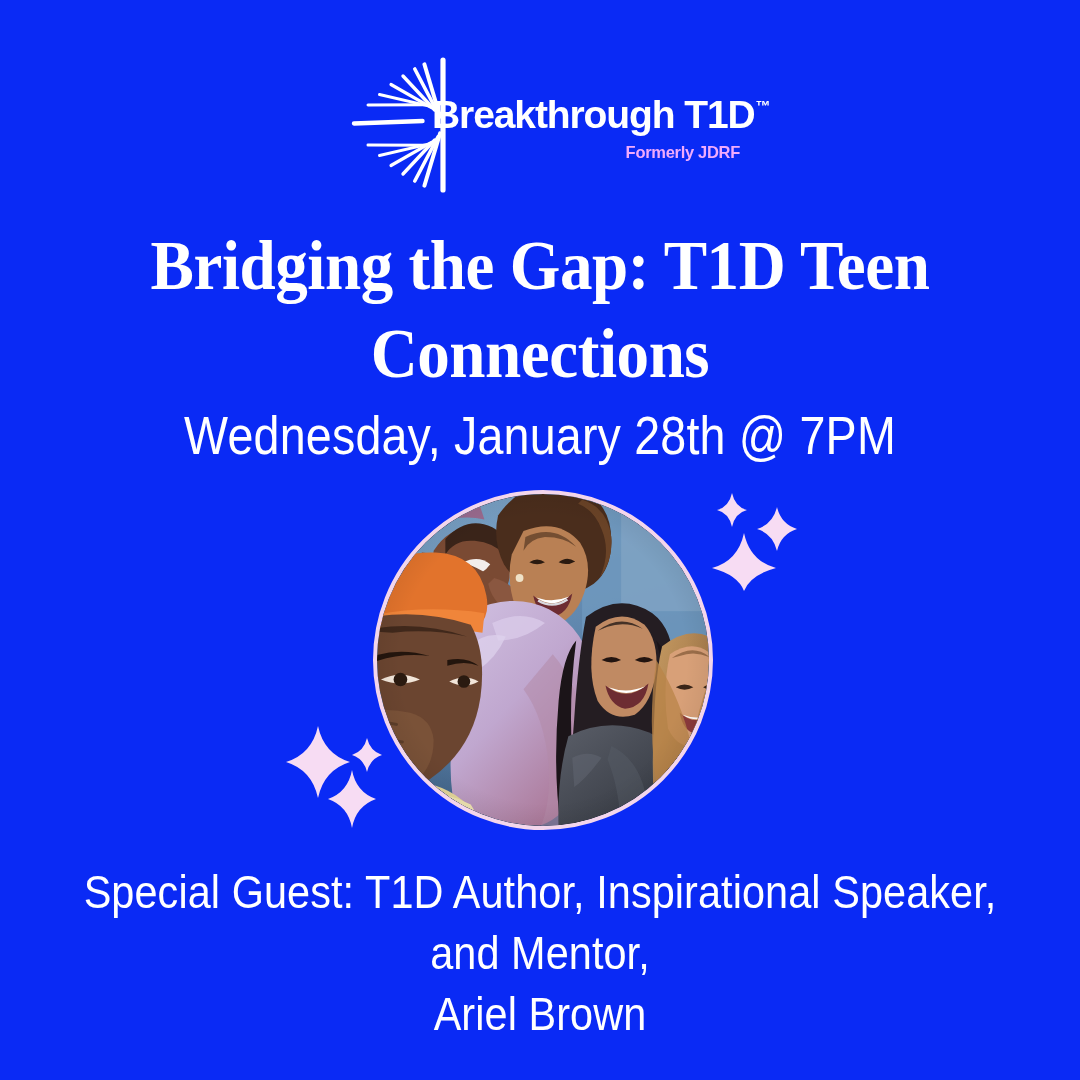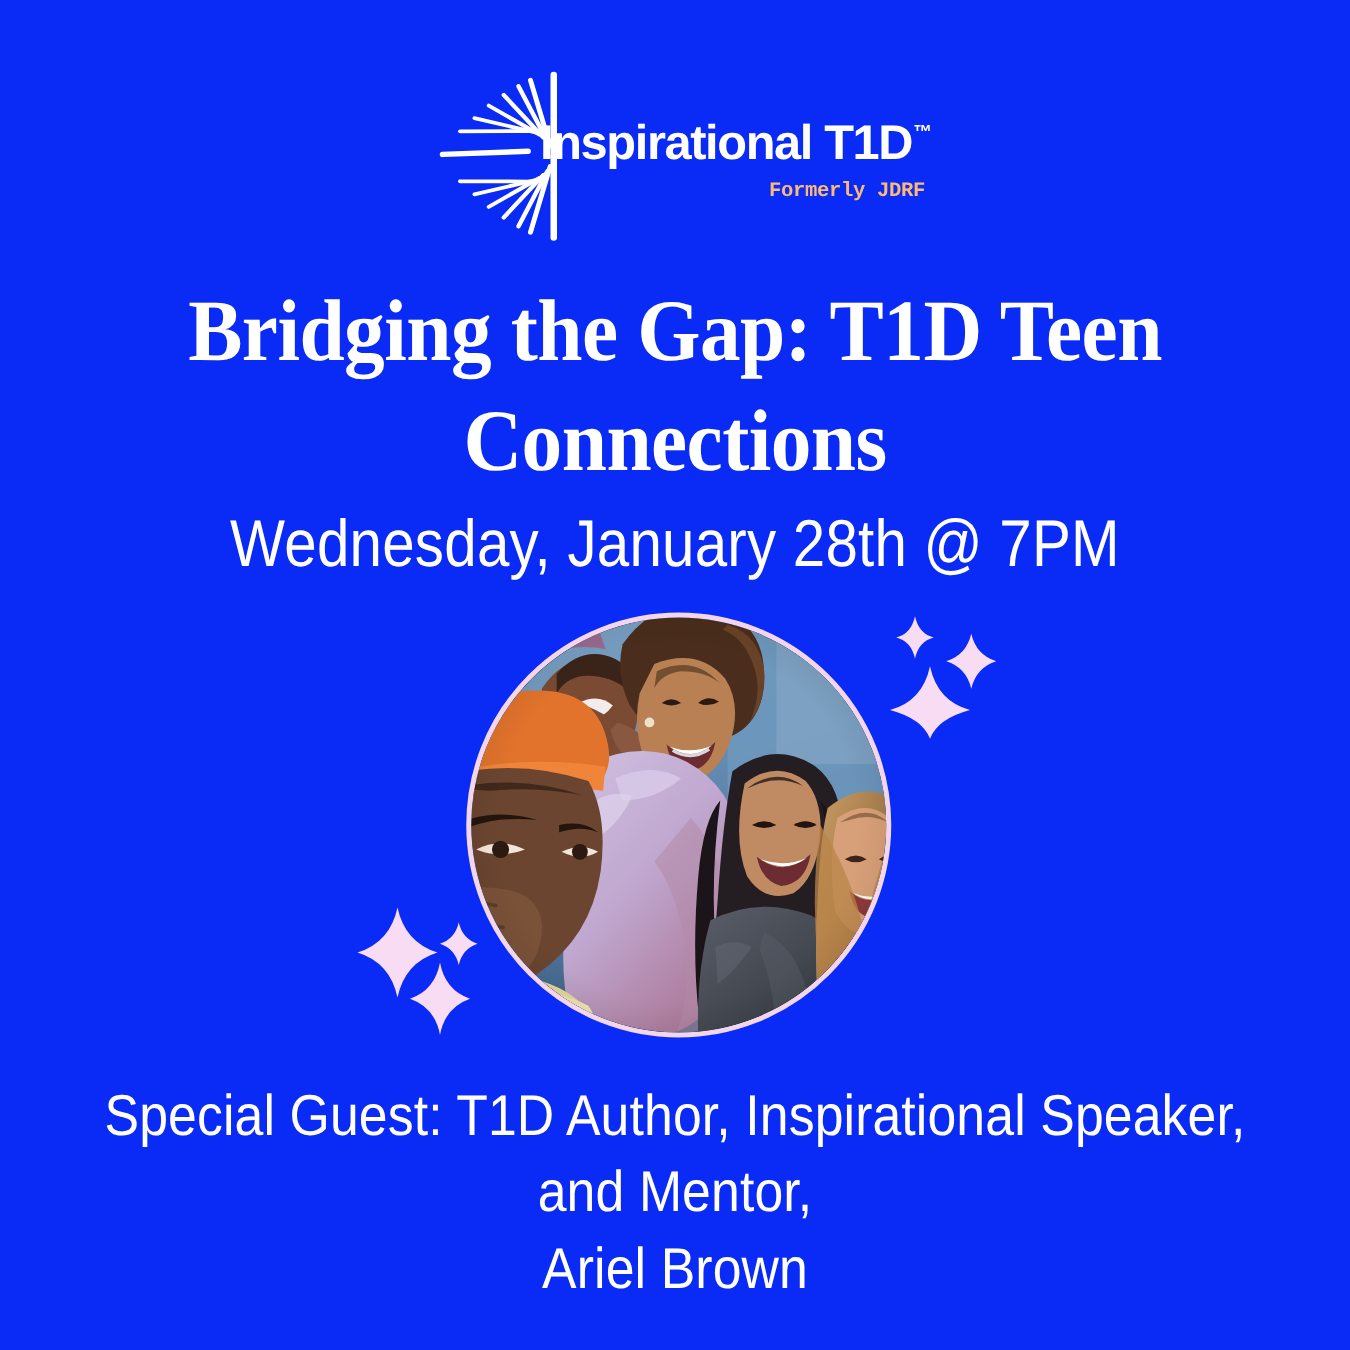--- a/index.html
+++ b/index.html
@@ -57,25 +57,25 @@
     font-size: 15px;
     font-weight: bold;
     vertical-align: 17px;
     letter-spacing: 0;
     margin-left: 1px;
   }
   #formerly {
     margin-top: 9px;
     text-align: right;
     padding-right: 2px;
-    font-family: Liberation Mono, monospace;
+    font-family: Liberation Sans, sans-serif;
     font-weight: bold;
     font-size: 16.5px;
     letter-spacing: -0.3px;
-    color: #fdba74;
+    color: #f0abfc;
     white-space: nowrap;
   }
 
   
   #headline {
     position: absolute;
     left: 60px;
     top: 222px;
     width: 960px;
     text-align: center;
@@ -175,21 +175,21 @@
             <line x1="83.5" y1="87.4" x2="43.0" y2="110.5" stroke-width="3.2"></line>
             <line x1="86.7" y1="85.0" x2="55.0" y2="119.0" stroke-width="3.4"></line>
             <line x1="89.9" y1="82.0" x2="66.8" y2="126.0" stroke-width="3.6"></line>
             <line x1="92.1" y1="78.3" x2="76.4" y2="130.7" stroke-width="4.0"></line>
             <line x1="95.0" y1="70.0" x2="95.0" y2="135.0" stroke-width="5.2"></line>
           </g>
         </svg>
       </div>
 
       <div id="wordmark-wrap">
-        <div id="wordmark"><span>Inspirational T1D</span><span id="wordmark-tm">™</span></div>
+        <div id="wordmark"><span>Breakthrough T1D</span><span id="wordmark-tm">™</span></div>
         <div id="formerly">Formerly JDRF</div>
       </div>
 
     </div>
   </div>
 
   <div id="headline">
     <span>Bridging the Gap: T1D Teen</span><br>
     <span>Connections</span>
   </div>

